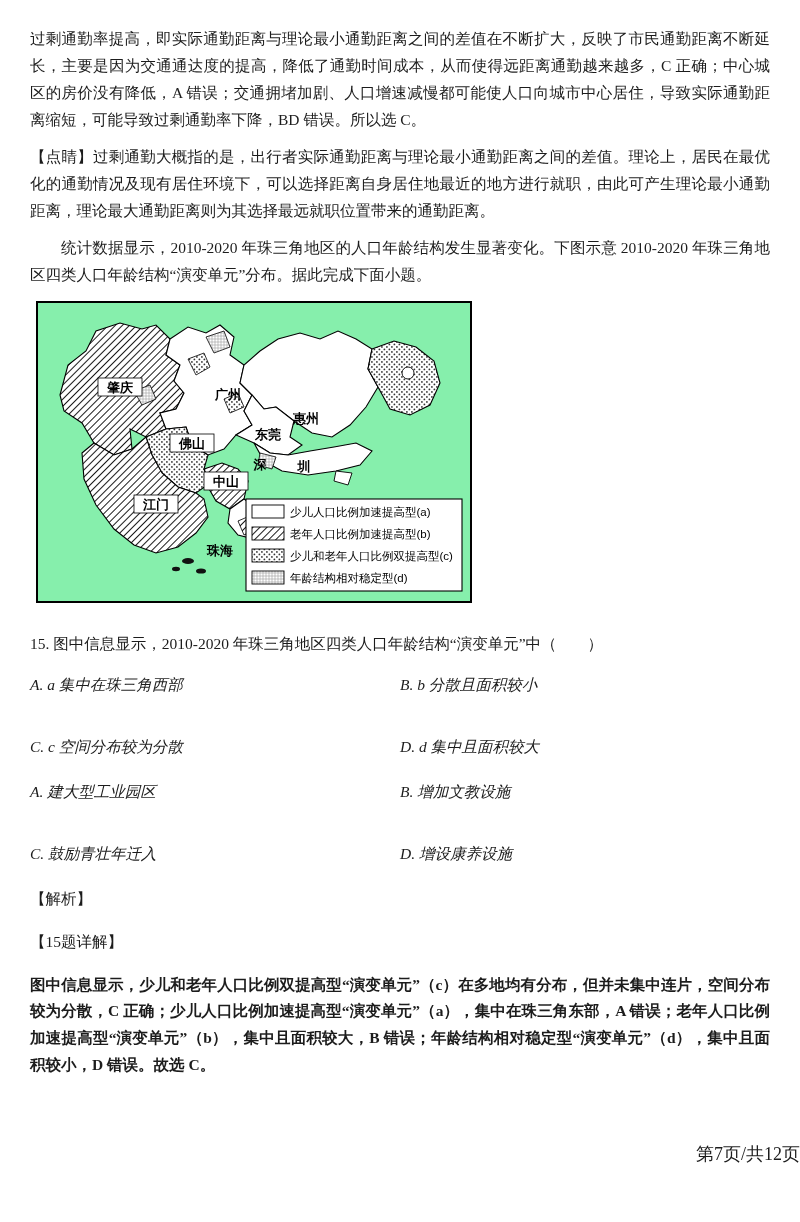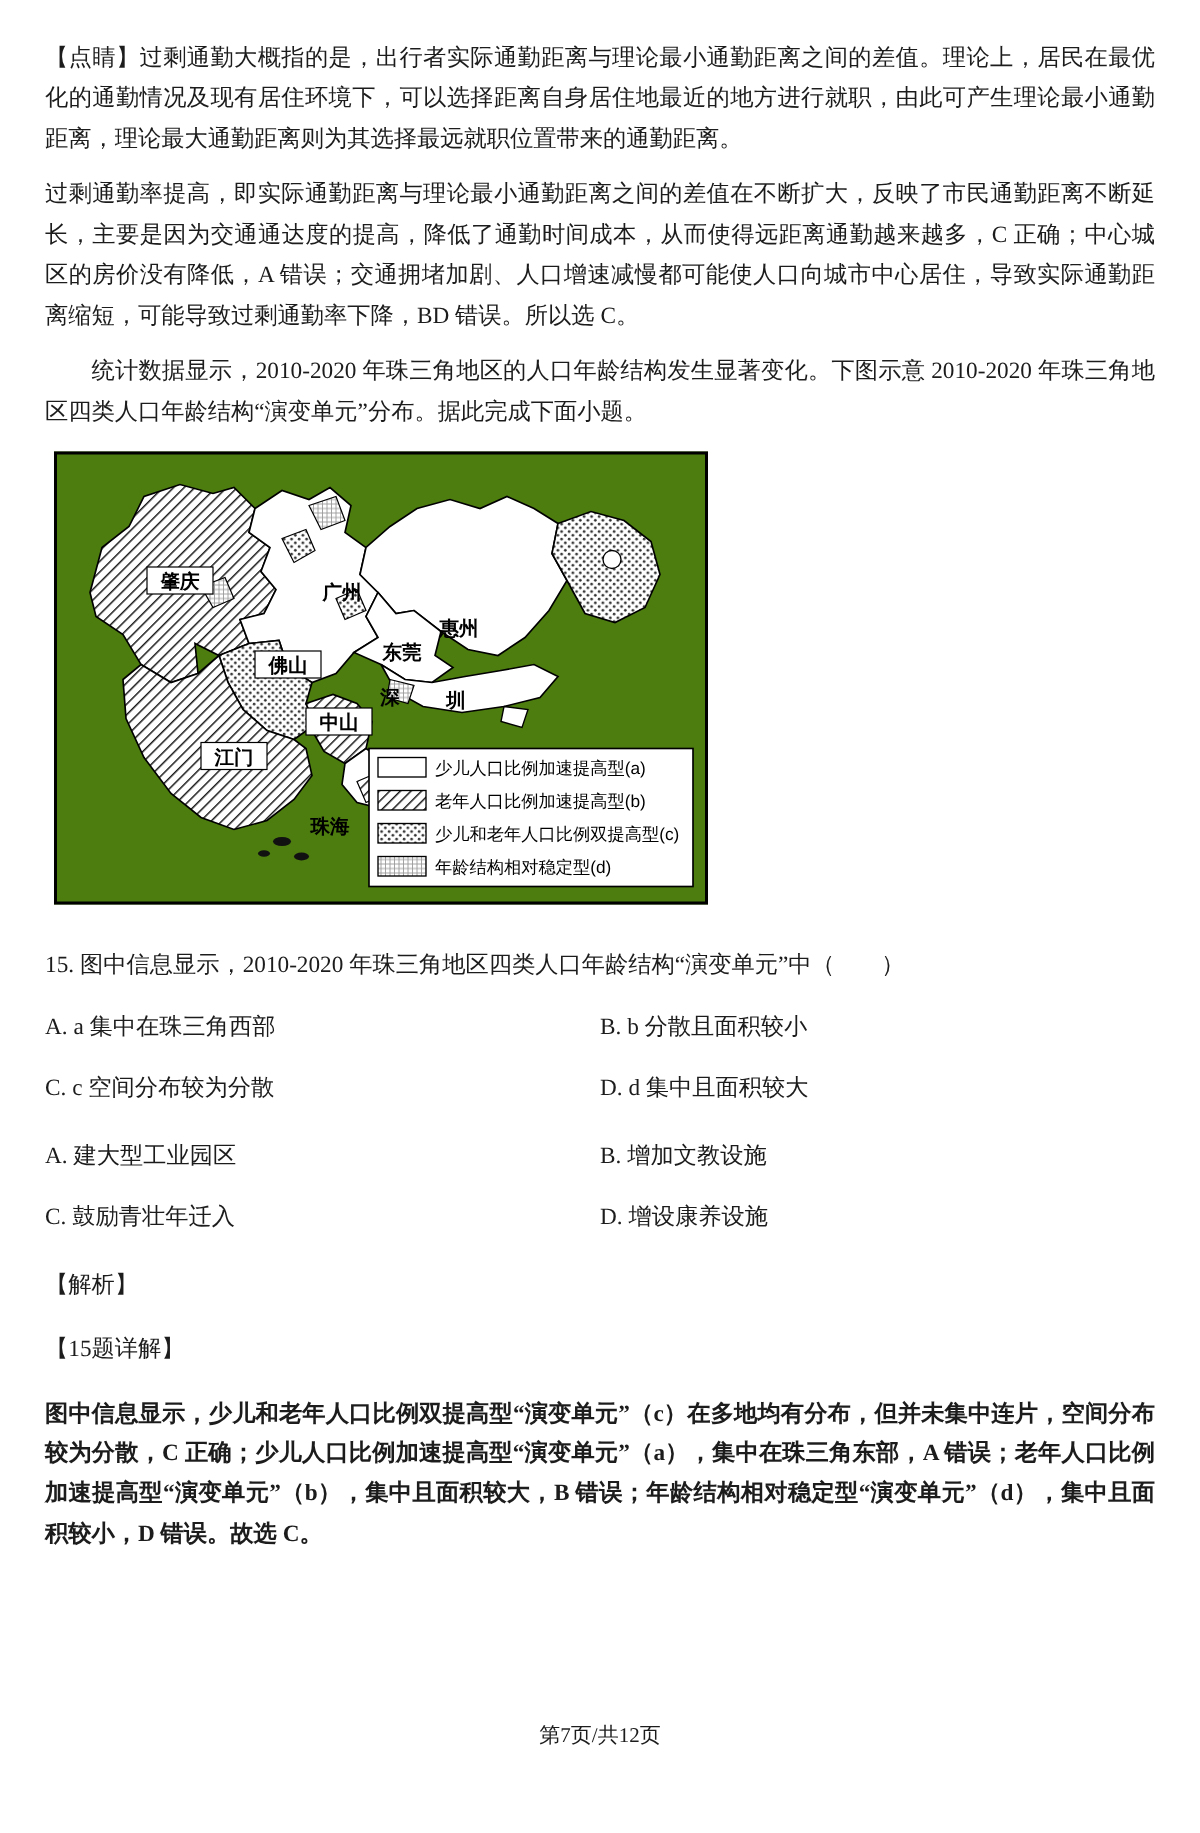--- a/index.html
+++ b/index.html
@@ -6,40 +6,40 @@
   body{
     width:800px;height:1222px;background:#ffffff;color:#1c1c1c;
     font-family:"Liberation Serif","DejaVu Serif",serif;
     position:relative;overflow:hidden;
   }
   .content{padding:26px 30px 0 30px;font-size:15.5px;line-height:1.74;}
   p.para{margin:0 0 10px 0;text-align:justify;}
   p.para.indent{text-indent:2em;}
   .map-figure{
     width:432px;height:298px;border:2px solid #000;margin:12px 0 14px 6px;
-    background:#4d7c0f;box-sizing:content-box;
+    background:#86efac;box-sizing:content-box;
   }
   .map-figure svg{display:block;}
   .qline{margin:28px 0 10px 0;}
-  .opt-grid{display:grid;grid-template-columns:370px auto;row-gap:14px;margin:14px 0 18px 0;}
+  .opt-grid{display:grid;grid-template-columns:370px auto;row-gap:35px;margin:14px 0 18px 0;font-style:italic;}
   .meta-line{margin:16px 0;}
   .detail-para{margin:6px 0 0 0;text-align:justify;font-weight:bold;}
-  .footer{position:absolute;left:0;bottom:56px;width:100%;text-align:center;font-size:14px;}
+  .footer{position:absolute;left:0;bottom:56px;width:100%;text-align:right;font-size:18px;}
   svg text{font-family:"Liberation Sans","DejaVu Sans",sans-serif;}
   .map-label{font-size:13px;font-weight:bold;fill:#000;}
   .legend-text{font-size:11.5px;fill:#000;}
 </style>
 </head>
 <body>
 
 <div class="content">
 
+  <p class="para">过剩通勤率提高，即实际通勤距离与理论最小通勤距离之间的差值在不断扩大，反映了市民通勤距离不断延长，主要是因为交通通达度的提高，降低了通勤时间成本，从而使得远距离通勤越来越多，C 正确；中心城区的房价没有降低，A 错误；交通拥堵加剧、人口增速减慢都可能使人口向城市中心居住，导致实际通勤距离缩短，可能导致过剩通勤率下降，BD 错误。所以选 C。</p>
+
   <p class="para">【点睛】过剩通勤大概指的是，出行者实际通勤距离与理论最小通勤距离之间的差值。理论上，居民在最优化的通勤情况及现有居住环境下，可以选择距离自身居住地最近的地方进行就职，由此可产生理论最小通勤距离，理论最大通勤距离则为其选择最远就职位置带来的通勤距离。</p>
-
-  <p class="para">过剩通勤率提高，即实际通勤距离与理论最小通勤距离之间的差值在不断扩大，反映了市民通勤距离不断延长，主要是因为交通通达度的提高，降低了通勤时间成本，从而使得远距离通勤越来越多，C 正确；中心城区的房价没有降低，A 错误；交通拥堵加剧、人口增速减慢都可能使人口向城市中心居住，导致实际通勤距离缩短，可能导致过剩通勤率下降，BD 错误。所以选 C。</p>
 
   <p class="para indent">统计数据显示，2010-2020 年珠三角地区的人口年龄结构发生显著变化。下图示意 2010-2020 年珠三角地区四类人口年龄结构“演变单元”分布。据此完成下面小题。</p>
 
   <div class="map-figure">
     <svg width="432" height="298" viewBox="0 0 432 298">
       <defs>
         <pattern id="hatchB" width="5" height="5" patternUnits="userSpaceOnUse" patternTransform="rotate(45)">
           <rect width="5" height="5" fill="#ffffff"></rect>
           <line x1="0" y1="0" x2="0" y2="5" stroke="#1a1a1a" stroke-width="2"></line>
         </pattern>

